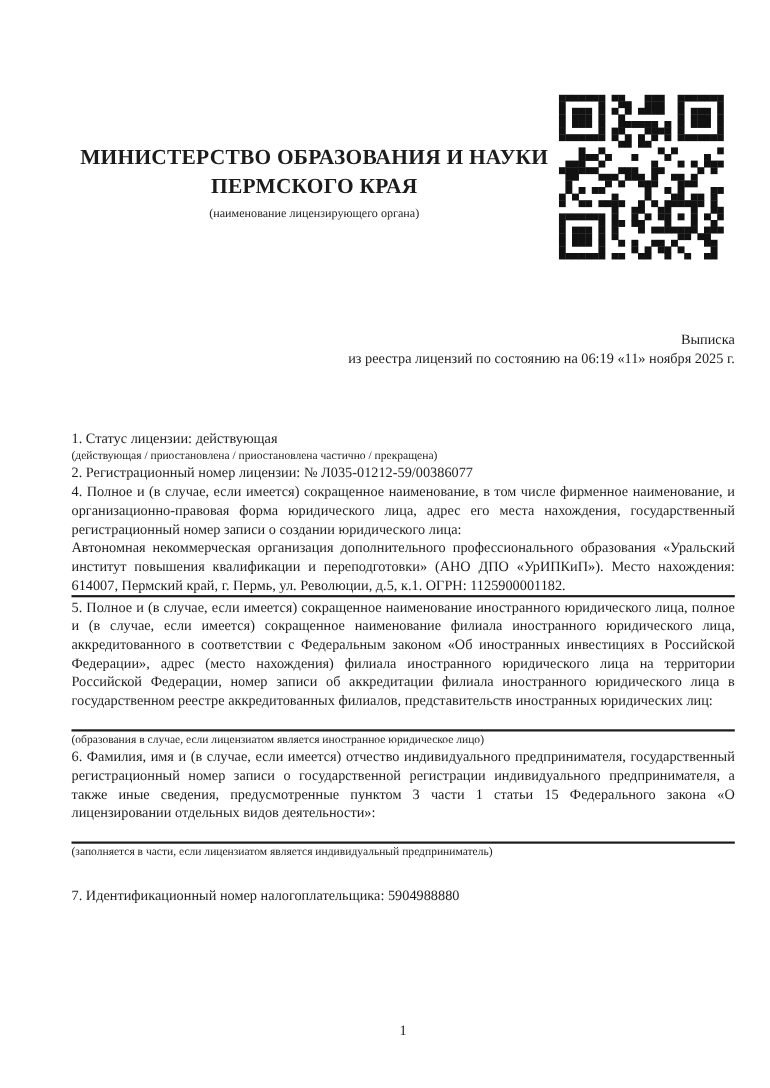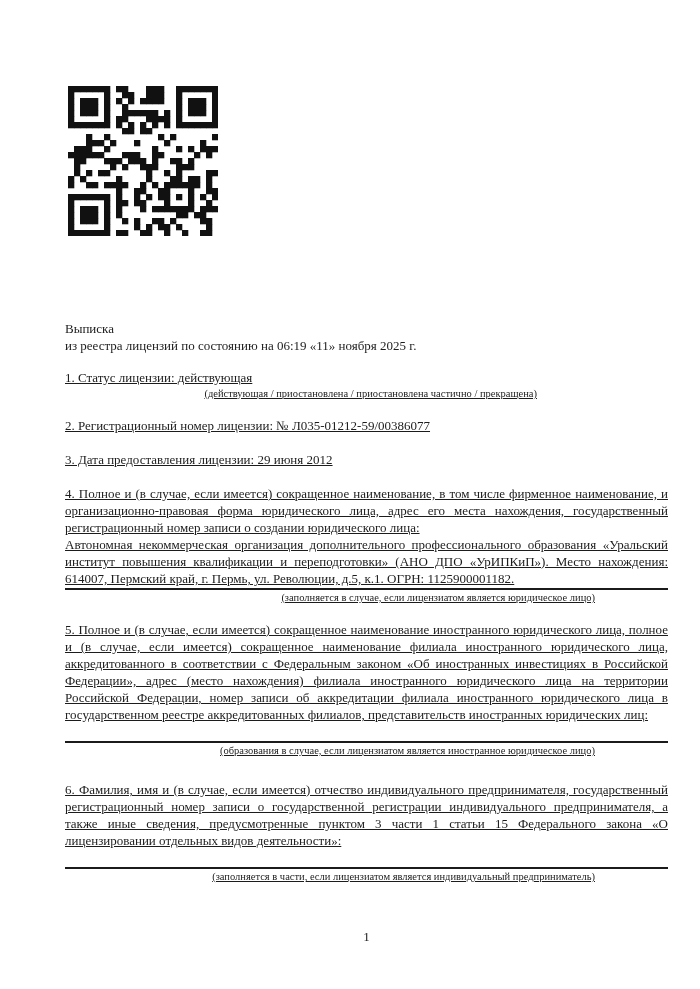--- a/index.html
+++ b/index.html
@@ -50,72 +50,75 @@
     justify-content: center;
   }
   .qr-box svg { display: block; }
 
   
   .doc-title {
     position: absolute;
     top: 300px;
     left: 65px;
     width: 603px;
-    text-align: left;
+    text-align: right;
     font-size: 13px;
     line-height: 17px;
-    margin-top: 20px;
   }
 
   
   .items {
     position: absolute;
-    top: 369px;
+    top: 390px;
     left: 65px;
     width: 603px;
-    text-decoration: underline;
-  }
-  .item + .item { margin-top: 17px; }
+  }
+  .item + .item { }
   .items .item:last-child { margin-top: 24px; }
   .item-text {
     font-size: 13px;
     line-height: 17px;
     text-align: justify;
     white-space: pre-line;
   }
   .blank-line { height: 17px; }
   .rule {
     border-top: 2px solid #1b1b1b;
     margin-top: 1px;
   }
   .cap-wrap { width: 530px; }
   .item:not(.ruled) .cap-wrap { width: 472px; }
   .caption {
     font-size: 10.5px;
     line-height: 13px;
     margin-top: 1px;
-    text-align: right;
+    text-align: left;
   }
 
   .page-number {
     position: absolute;
     top: 928px;
     left: 65px;
     width: 603px;
     text-align: center;
     font-size: 13px;
     line-height: 17px;
   }
 </style>
 </head>
 <body>
 
 <div class="page">
 
   <div class="header-row">
+    <div class="ministry">
+      <div class="ministry-line">МИНИСТЕРСТВО ОБРАЗОВАНИЯ И НАУКИ</div>
+      <div class="ministry-line">ПЕРМСКОГО КРАЯ</div>
+      <div class="authority-caption">(наименование лицензирующего органа)</div>
+    </div>
     <div class="qr-box">
       <svg id="qr-svg" width="150" height="150" viewBox="0 0 25 25" aria-hidden="true">
           <rect x="0" y="0" width="1.05" height="1.05" fill="#111111"></rect>
           <rect x="1" y="0" width="1.05" height="1.05" fill="#111111"></rect>
           <rect x="2" y="0" width="1.05" height="1.05" fill="#111111"></rect>
           <rect x="3" y="0" width="1.05" height="1.05" fill="#111111"></rect>
           <rect x="4" y="0" width="1.05" height="1.05" fill="#111111"></rect>
           <rect x="5" y="0" width="1.05" height="1.05" fill="#111111"></rect>
           <rect x="6" y="0" width="1.05" height="1.05" fill="#111111"></rect>
           <rect x="8" y="0" width="1.05" height="1.05" fill="#111111"></rect>
@@ -413,44 +416,41 @@
   <div class="items" id="items">
       <div class="item">
         <div class="item-text">1. Статус лицензии: действующая</div>
         <div class="cap-wrap">
           <div class="caption">(действующая / приостановлена / приостановлена частично / прекращена)</div>
         </div>
       </div>
       <div class="item">
         <div class="item-text">2. Регистрационный номер лицензии: № Л035-01212-59/00386077</div>
       </div>
-      <div class="item">
-        <div class="item-text">3. Дата предоставления лицензии: 29 июня 2012</div>
-      </div>
       <div class="item ruled">
         <div class="item-text">4. Полное и (в случае, если имеется) сокращенное наименование, в том числе фирменное наименование, и организационно-правовая форма юридического лица, адрес его места нахождения, государственный регистрационный номер записи о создании юридического лица:
 Автономная некоммерческая организация дополнительного профессионального образования «Уральский институт повышения квалификации и переподготовки» (АНО ДПО «УрИПКиП»). Место нахождения: 614007, Пермский край, г. Пермь, ул. Революции, д.5, к.1. ОГРН: 1125900001182.</div>
         <div class="rule"></div>
-        <div class="cap-wrap">
-          <div class="caption">(заполняется в случае, если лицензиатом является юридическое лицо)</div>
-        </div>
       </div>
       <div class="item ruled">
         <div class="item-text">5. Полное и (в случае, если имеется) сокращенное наименование иностранного юридического лица, полное и (в случае, если имеется) сокращенное наименование филиала иностранного юридического лица, аккредитованного в соответствии с Федеральным законом «Об иностранных инвестициях в Российской Федерации», адрес (место нахождения) филиала иностранного юридического лица на территории Российской Федерации, номер записи об аккредитации филиала иностранного юридического лица в государственном реестре аккредитованных филиалов, представительств иностранных юридических лиц:</div>
         <div class="blank-line"></div>
         <div class="rule"></div>
         <div class="cap-wrap">
           <div class="caption">(образования в случае, если лицензиатом является иностранное юридическое лицо)</div>
         </div>
       </div>
       <div class="item ruled">
         <div class="item-text">6. Фамилия, имя и (в случае, если имеется) отчество индивидуального предпринимателя, государственный регистрационный номер записи о государственной регистрации индивидуального предпринимателя, а также иные сведения, предусмотренные пунктом 3 части 1 статьи 15 Федерального закона «О лицензировании отдельных видов деятельности»:</div>
         <div class="blank-line"></div>
         <div class="rule"></div>
         <div class="cap-wrap">
           <div class="caption">(заполняется в части, если лицензиатом является индивидуальный предприниматель)</div>
         </div>
       </div>
+      <div class="item">
+        <div class="item-text">7. Идентификационный номер налогоплательщика: 5904988880</div>
+      </div>
     </div>
 
   <div class="page-number">1</div>
 
 </div>
 
 </body></html>

